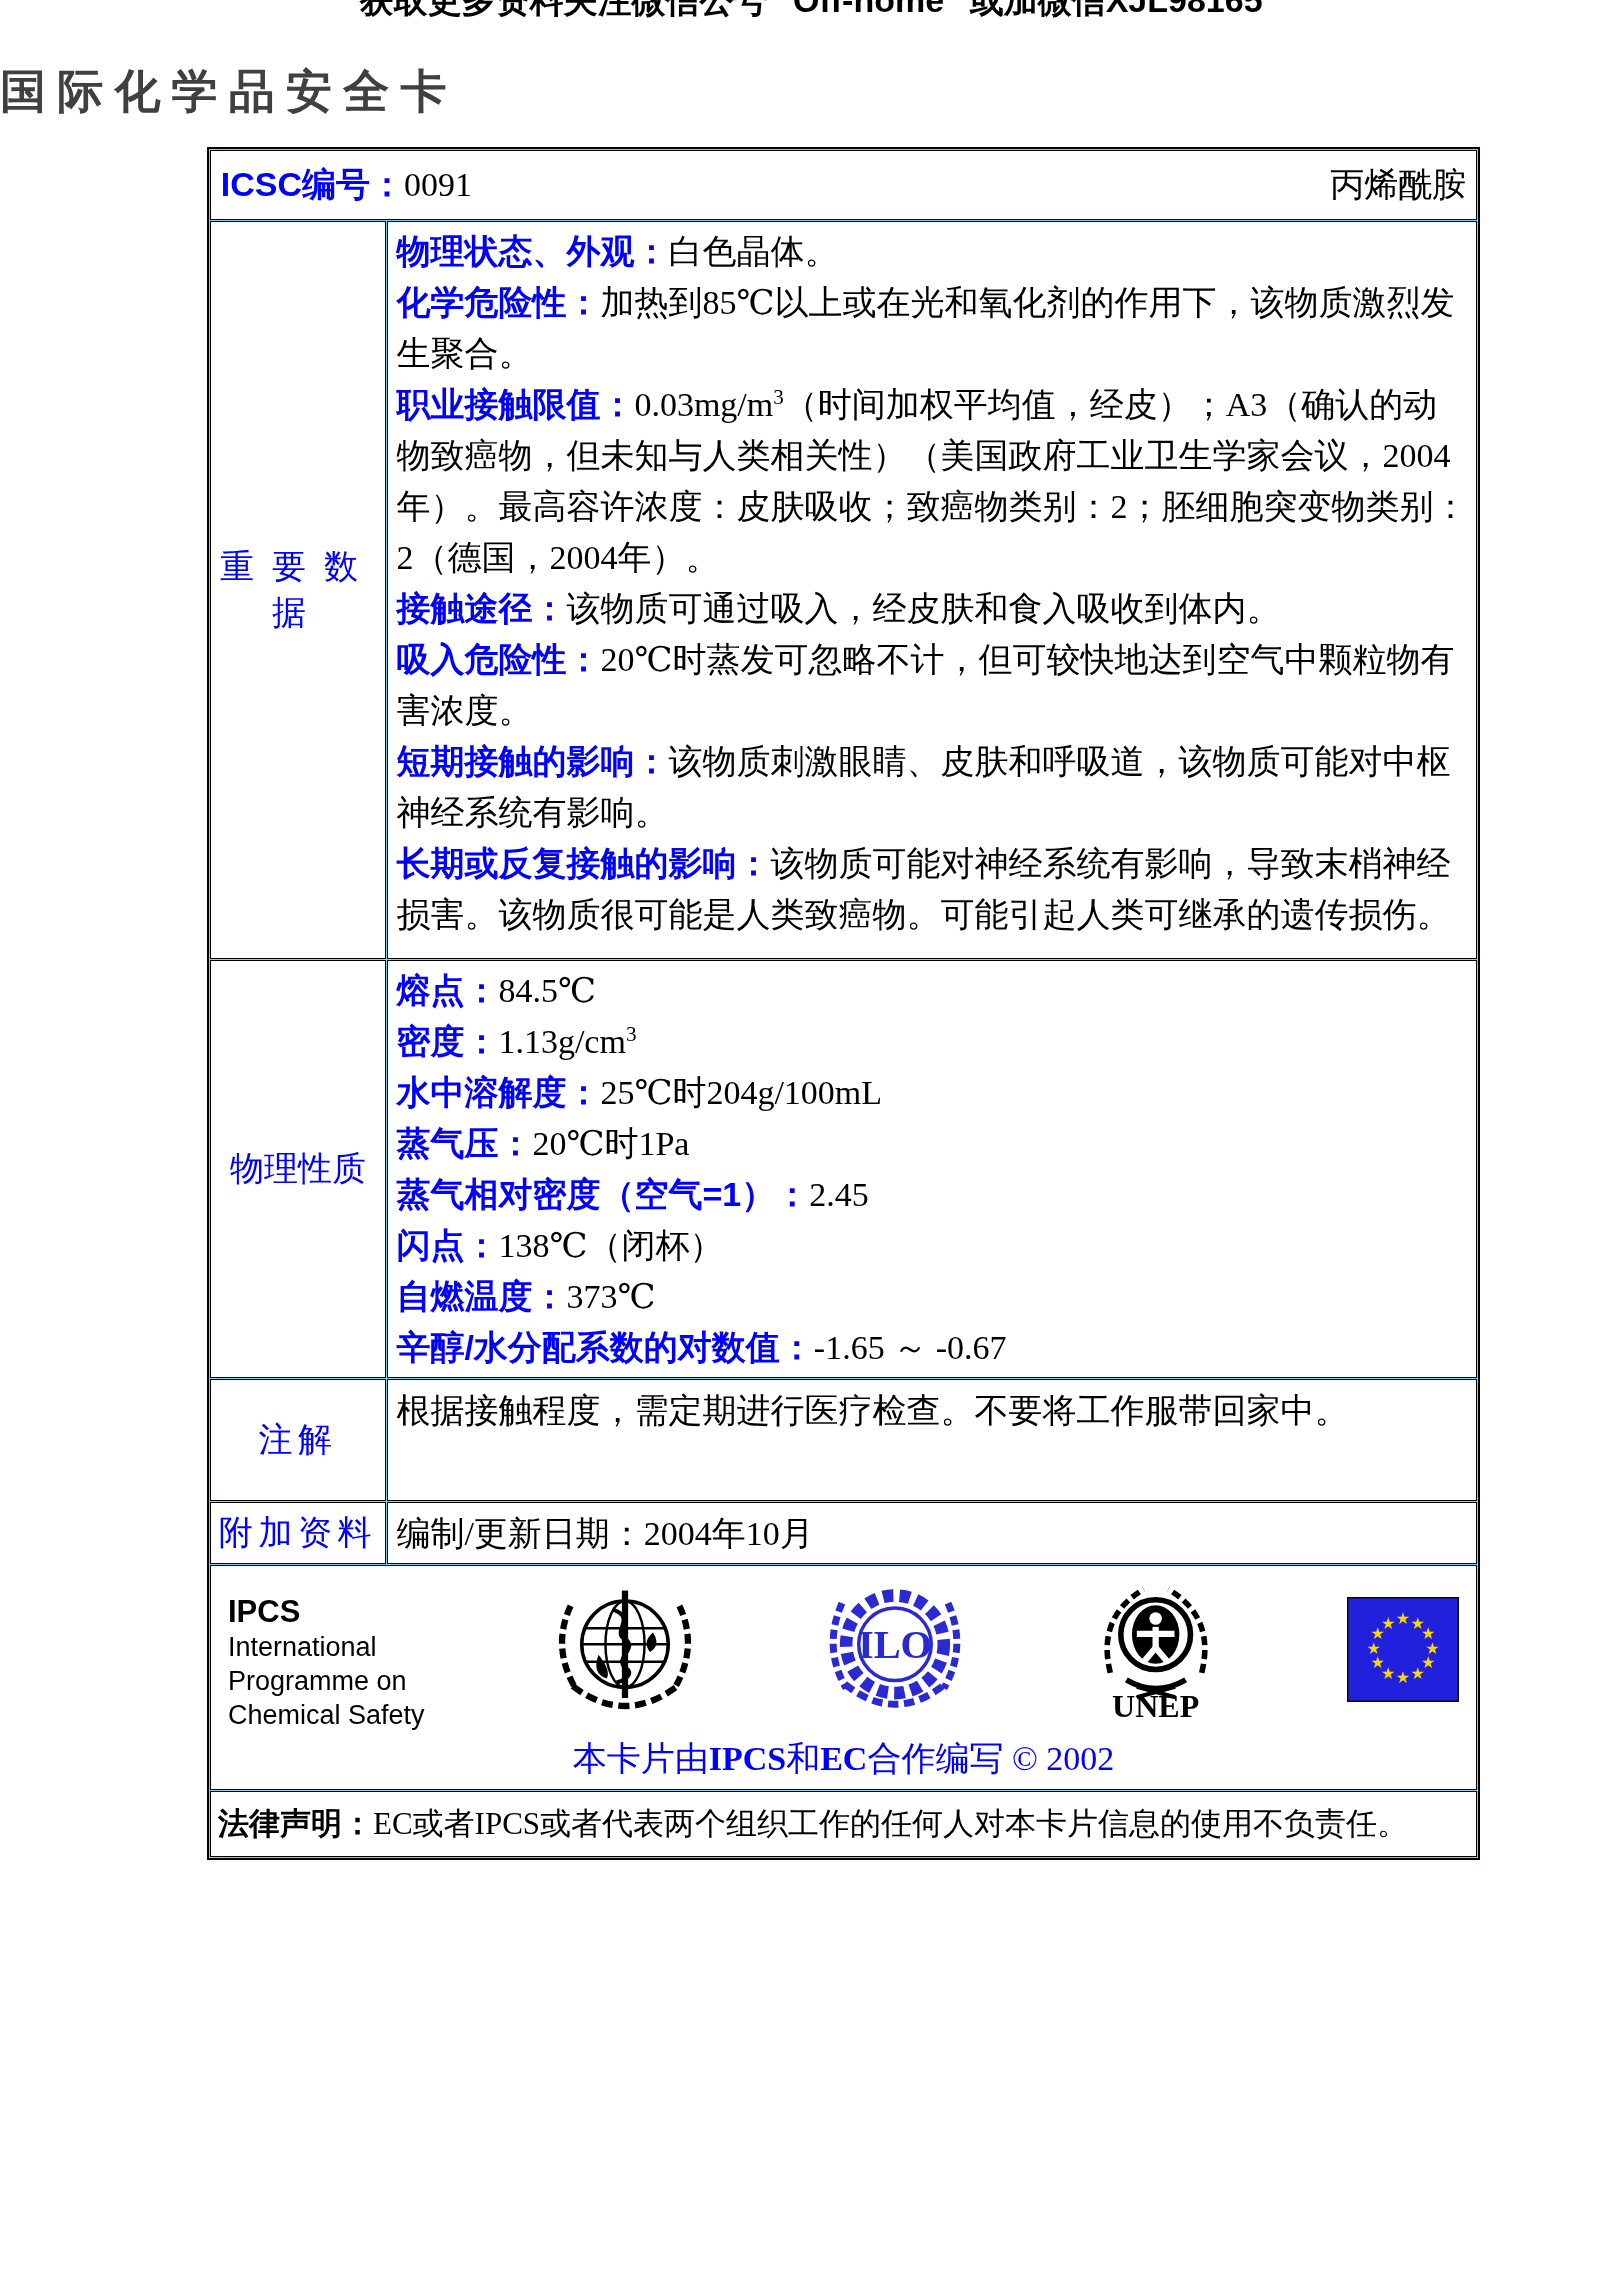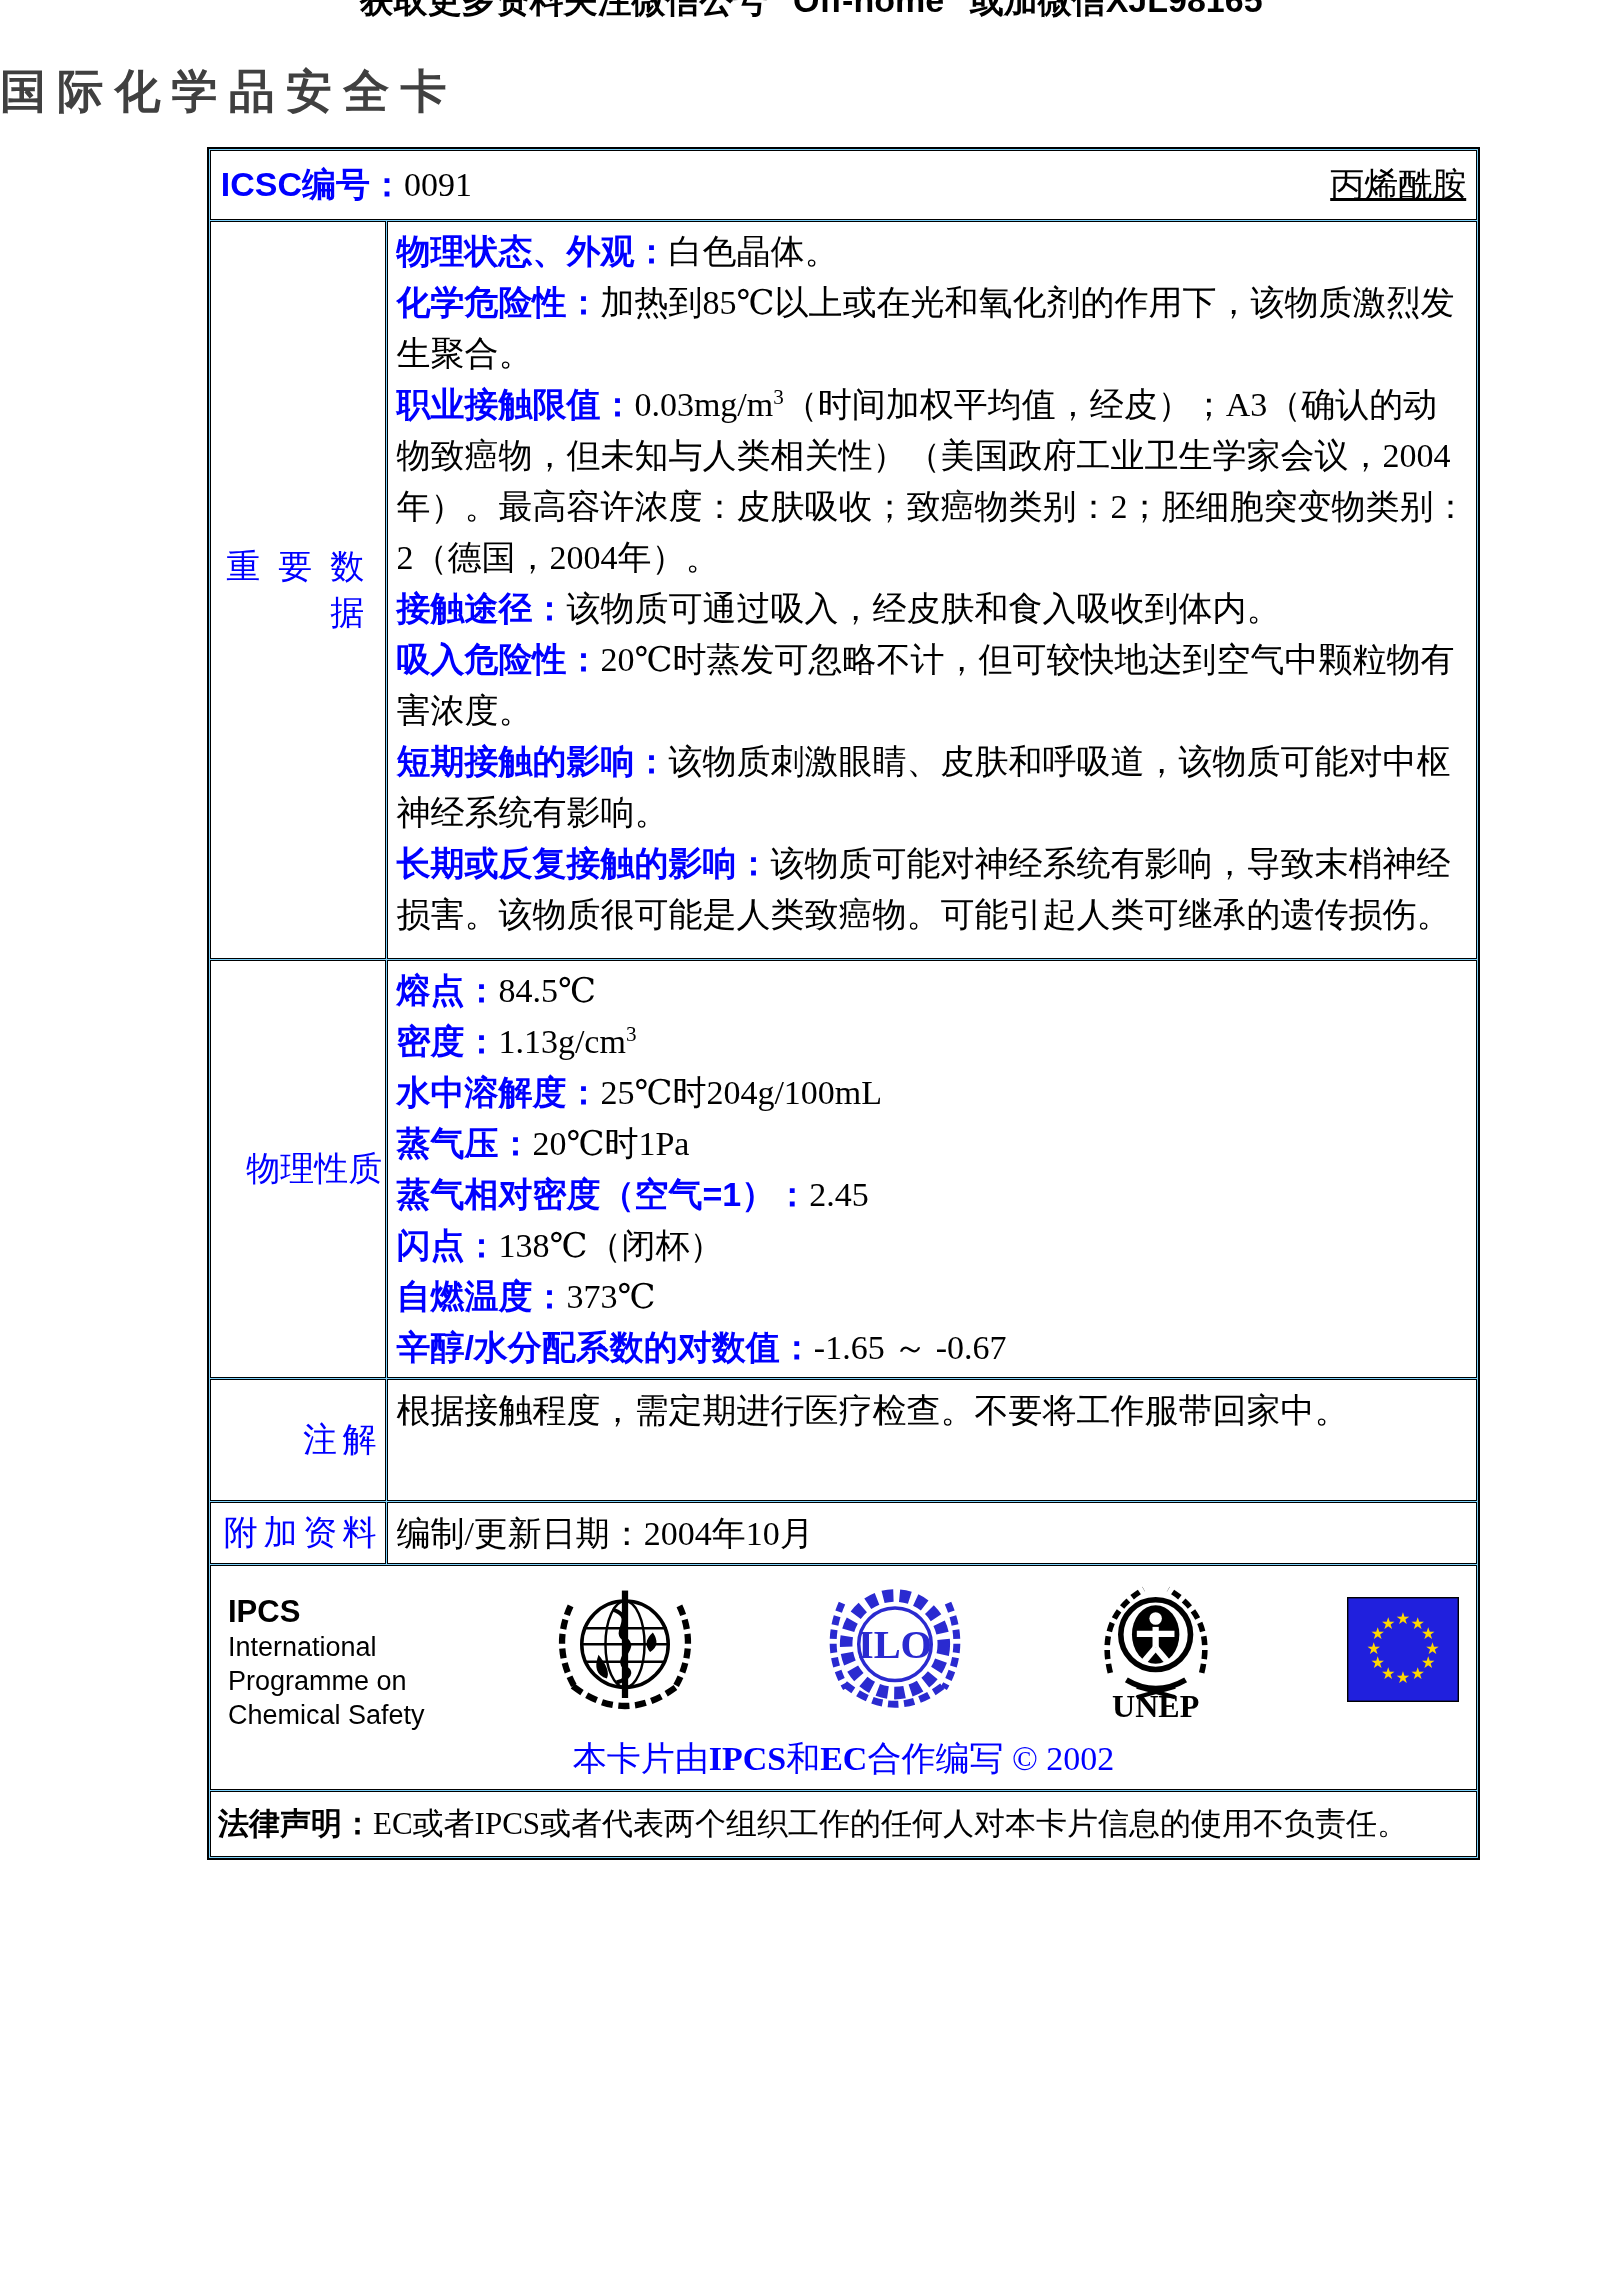--- a/index.html
+++ b/index.html
@@ -19,32 +19,32 @@
     font-family:"Liberation Serif","DejaVu Serif",serif;
   }
   table.card{
     margin:24px 0 0 207px;width:1273px;table-layout:fixed;
     border:2.8px solid #000;border-collapse:separate;border-spacing:1.4px;
     background:#7dd3fc;
   }
   col.c1{width:176px;}
   td{border:1.4px solid #000;padding:4.2px 8.4px;vertical-align:top;background:#fff;}
   td.labelcell{
-    vertical-align:middle;text-align:right;padding:0 2.8px;
+    vertical-align:middle;text-align:center;padding:0 2.8px;
     color:#0000ff;font-size:34px;
   }
   .ls-wide{letter-spacing:18px;}
   .ls-sm{letter-spacing:5.6px;}
   tr.r-head td{vertical-align:middle;}
   .headcell{font-size:34px;padding:4.2px 9.8px;}
   .blue-label{
     color:#0000ff;font-weight:bold;
     font-family:"Liberation Sans","DejaVu Sans",sans-serif;
   }
-  .chem{float:right;text-decoration:underline;}
+  .chem{float:right;}
   .content{font-size:34px;line-height:51px;}
   .para{margin:0;}
   sup{font-size:62%;line-height:0;}
   td.single{font-size:34px;line-height:51px;}
   
   td.logoscell{vertical-align:top;padding:9.8px 17px 7px 17px;}
   .logos-flex{display:flex;align-items:center;justify-content:space-between;height:148px;}
   .ipcs{font-family:"Liberation Sans","DejaVu Sans",sans-serif;align-self:flex-start;margin-top:18px;}
   .ipcs-title{font-weight:bold;font-size:31px;line-height:36px;}
   .ipcs-line{font-size:27px;line-height:34px;}

